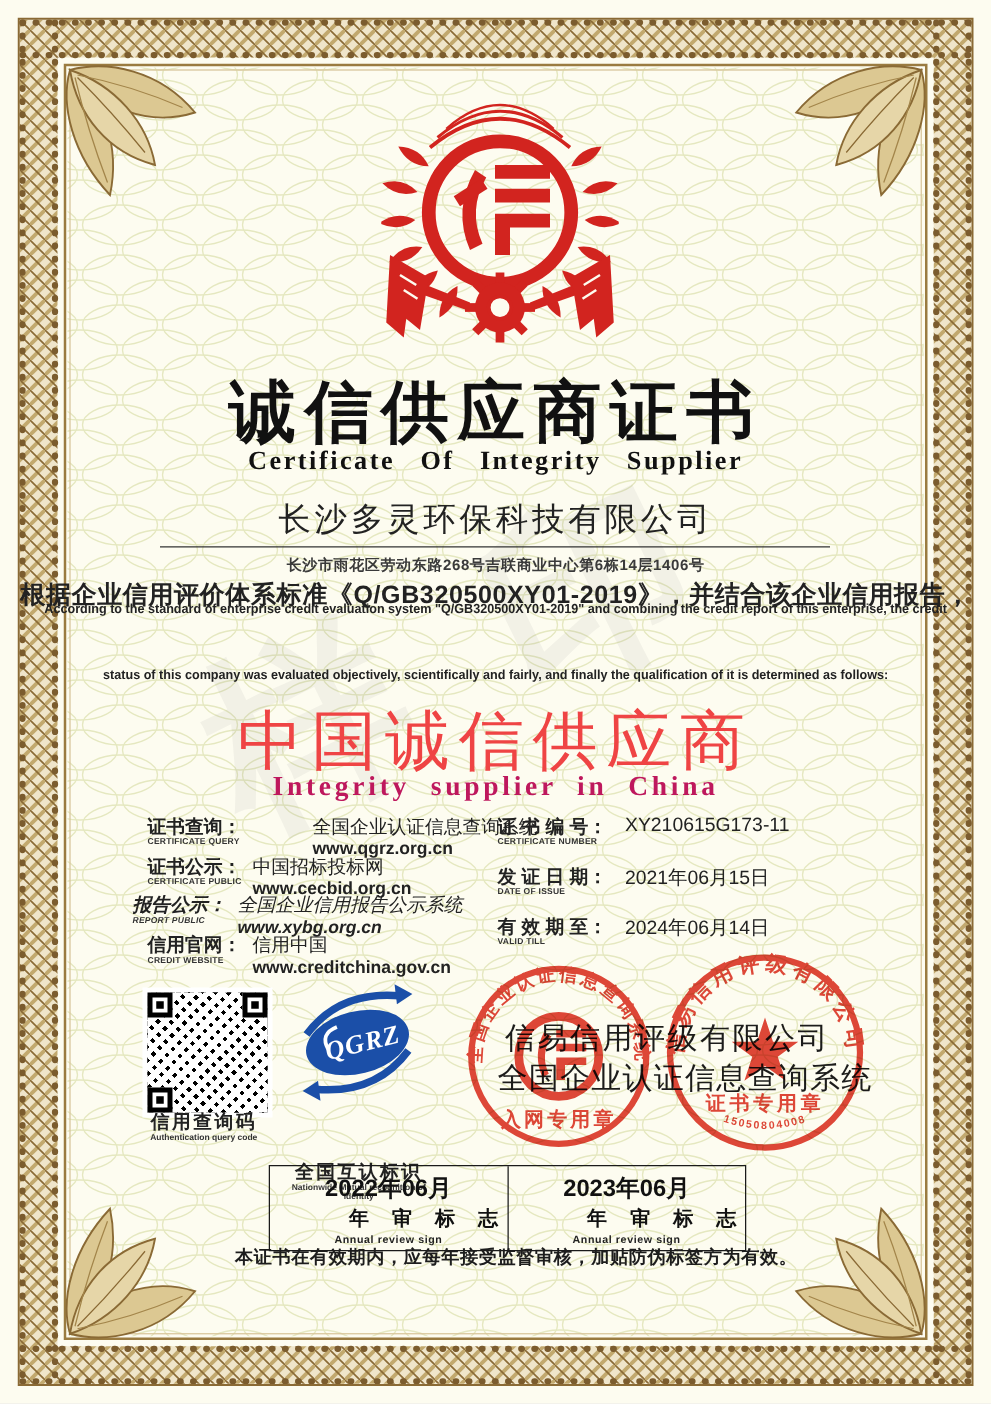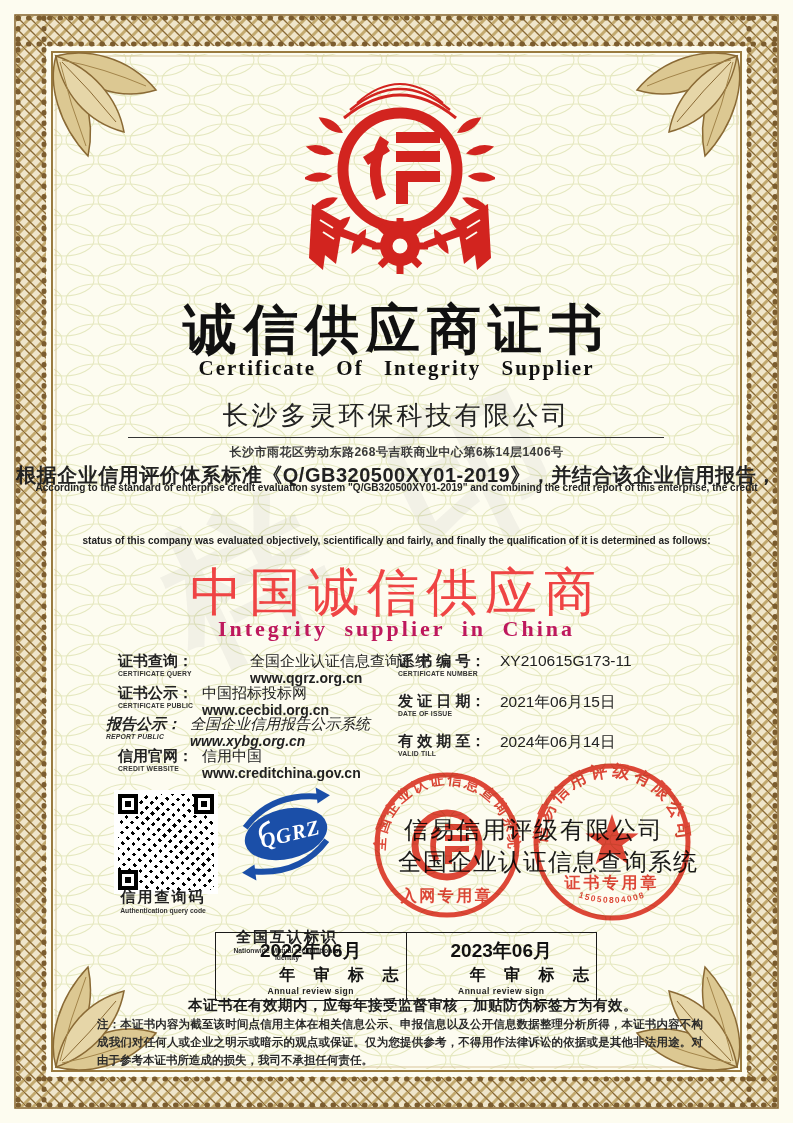--- a/index.html
+++ b/index.html
@@ -345,15 +345,14 @@
       <div class="aen">Annual review sign</div>
     </div>
     <div class="acell">
       <div class="adate">2023年06月</div>
       <div class="acn">年 审 标 志</div>
       <div class="aen">Annual review sign</div>
     </div>
   </div>
 
   <div class="abs ctr notice">本证书在有效期内，应每年接受监督审核，加贴防伪标签方为有效。</div>
-  <div class="abs disclaimer">注：本证书内容为截至该时间点信用主体在相关信息公示、申报信息以及公开信息数据整理分析所得，本证书内容不构成我们对任何人或企业之明示或暗示的观点或保证。仅为您提供参考，不得用作法律诉讼的依据或是其他非法用途。对由于参考本证书所造成的损失，我司不承担任何责任。</div>
 
 </div>
 
 </body></html>

